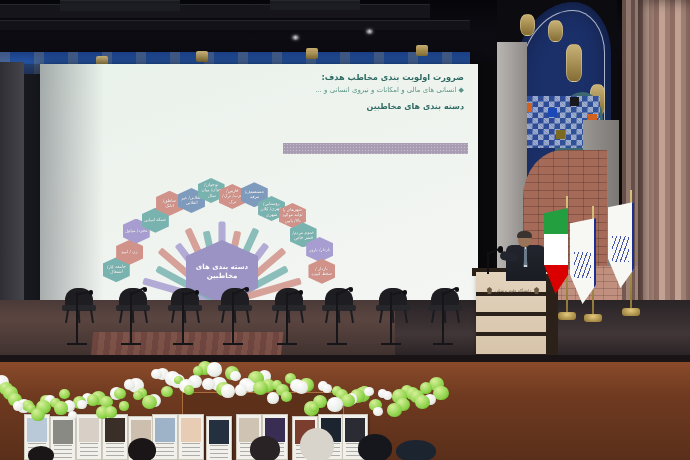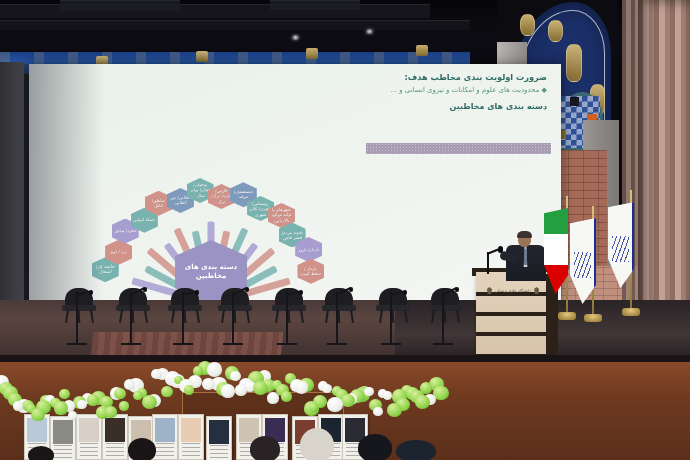--- a/index.html
+++ b/index.html
@@ -63,21 +63,21 @@
     background:repeating-linear-gradient(90deg,#8e6d63 0 5px,#c3a294 5px 11px,#a08074 11px 16px);
     box-shadow:inset 6px 0 14px rgba(0,0,0,.55);}
   .curtain2{position:absolute;left:622px;top:0;width:26px;height:352px;
     background:repeating-linear-gradient(90deg,#6e554e 0 4px,#9d8177 4px 9px);opacity:.92;}
 
   
   .leftwall{position:absolute;left:0;top:62px;width:24px;height:300px;
     background:linear-gradient(90deg,#2e2e33,#45454b);}
 
   
-  .screen{position:absolute;left:29px;top:64px;width:532px;height:236px;
+  .screen{position:absolute;left:40px;top:64px;width:438px;height:236px;
     background:linear-gradient(160deg,#e8f1ea 0%,#eef3ee 40%,#f4f6f3 100%);
     box-shadow:0 0 12px rgba(0,0,0,.45);overflow:hidden;}
   .screen-shadow{position:absolute;left:24px;top:64px;width:80px;height:236px;
     background:linear-gradient(90deg,rgba(40,45,55,.45),rgba(40,45,55,0));pointer-events:none;}
 
   
   .slidetext{position:absolute;right:14px;top:8px;width:210px;text-align:right;direction:rtl;
     font-family:"DejaVu Sans", sans-serif;}
   .slide-h{color:#2f6b63;font-size:8.2px;font-weight:bold;letter-spacing:.2px;margin-bottom:3px;}
   .slide-b{color:#4d8e7e;font-size:7px;line-height:1.45;opacity:.92;}
@@ -217,21 +217,21 @@
 
   <div class="curtain2"></div>
   <div class="curtain"></div>
 
   <div class="leftwall"></div>
 
   <div class="screen">
 
     <div class="slidetext">
       <div class="slide-h">ضرورت اولویت بندی مخاطب هدف:</div>
-      <div class="slide-b">◆ <span>محدودیت های علوم و امکانات و نیروی انسانی و ...</span></div>
+      <div class="slide-b">◆ <span>انسانی های مالی و امکانات و نیروی انسانی و ...</span></div>
       <div class="slide-sub">دسته بندی های مخاطبین</div>
     </div>
     <div class="mauvebar"></div>
 
     <div id="fan">
         <div class="ray" style="position: absolute; left: 182px; top: 236px; width: 82px; height: 7px; background: rgb(167, 157, 208); opacity: 0.85; transform-origin: 0px 50%; transform: rotate(196deg); border-radius: 2px;"></div>
         <div class="ray" style="position: absolute; left: 182px; top: 236px; width: 74px; height: 7px; background: rgb(121, 179, 176); opacity: 0.85; transform-origin: 0px 50%; transform: rotate(208.333deg); border-radius: 2px;"></div>
         <div class="ray" style="position: absolute; left: 182px; top: 236px; width: 82px; height: 7px; background: rgb(208, 146, 137); opacity: 0.85; transform-origin: 0px 50%; transform: rotate(220.667deg); border-radius: 2px;"></div>
         <div class="ray" style="position: absolute; left: 182px; top: 236px; width: 74px; height: 7px; background: rgb(167, 157, 208); opacity: 0.85; transform-origin: 0px 50%; transform: rotate(233deg); border-radius: 2px;"></div>
         <div class="ray" style="position: absolute; left: 182px; top: 236px; width: 82px; height: 7px; background: rgb(208, 146, 137); opacity: 0.85; transform-origin: 0px 50%; transform: rotate(245.333deg); border-radius: 2px;"></div>

